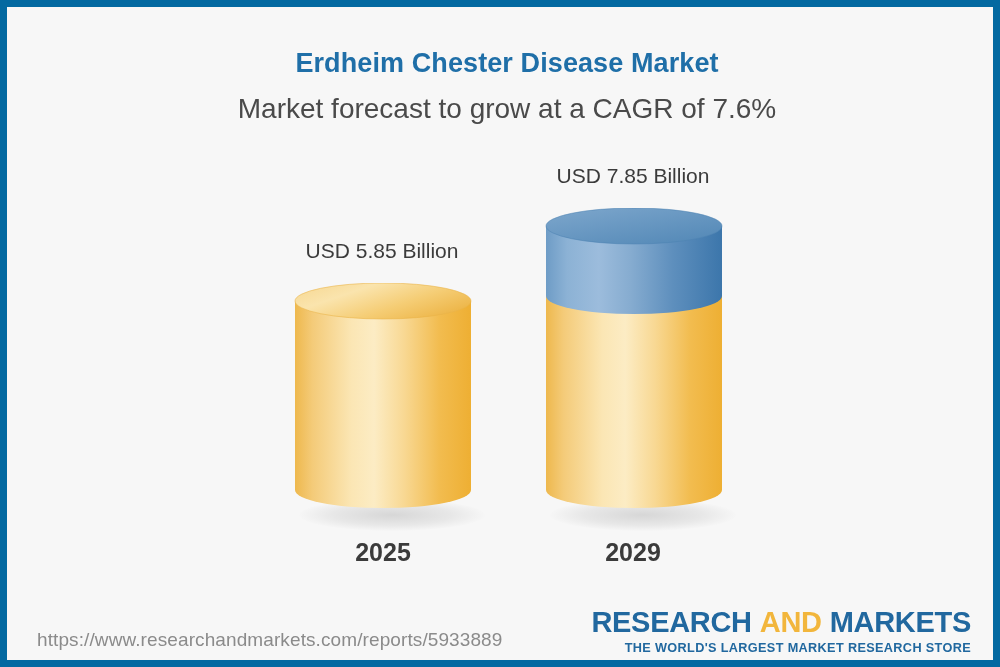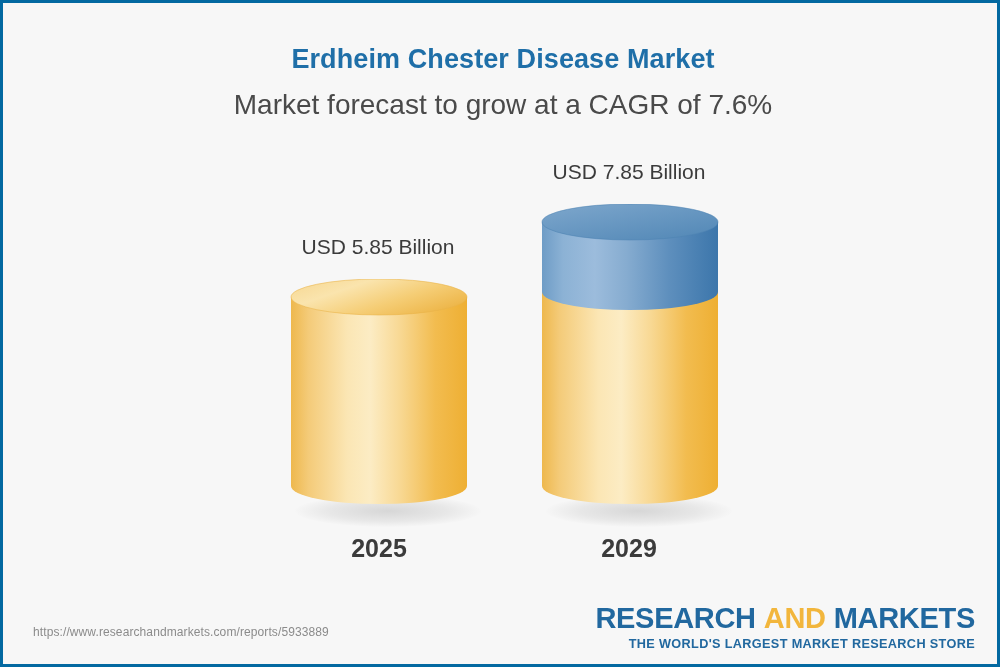--- a/index.html
+++ b/index.html
@@ -14,21 +14,21 @@
     background: #ffffff;
     font-family: "Liberation Sans", sans-serif;
   }
 
   #page {
     position: relative;
     width: 1000px;
     height: 667px;
     box-sizing: border-box;
     background: #f7f7f7;
-    border: 3px solid #0369a1;
+    border: 7px solid #0369a1;
     overflow: hidden;
   }
 
   
   #header {
     position: absolute;
     top: 0;
     left: 0;
     width: 1000px;
     text-align: center;
@@ -87,21 +87,21 @@
                 rgba(140,140,140,0.30) 0%,
                 rgba(150,150,150,0.16) 45%,
                 rgba(160,160,160,0.0) 72%);
   }
 
   
   #footer-url {
     position: absolute;
     left: 30px;
     top: 622px;
-    font-size: 12px;
+    font-size: 19px;
     color: #8b8b8b;
     letter-spacing: 0.1px;
   }
 
   #logo {
     position: absolute;
     right: 22px;
     top: 600px;
     text-align: right;
   }

